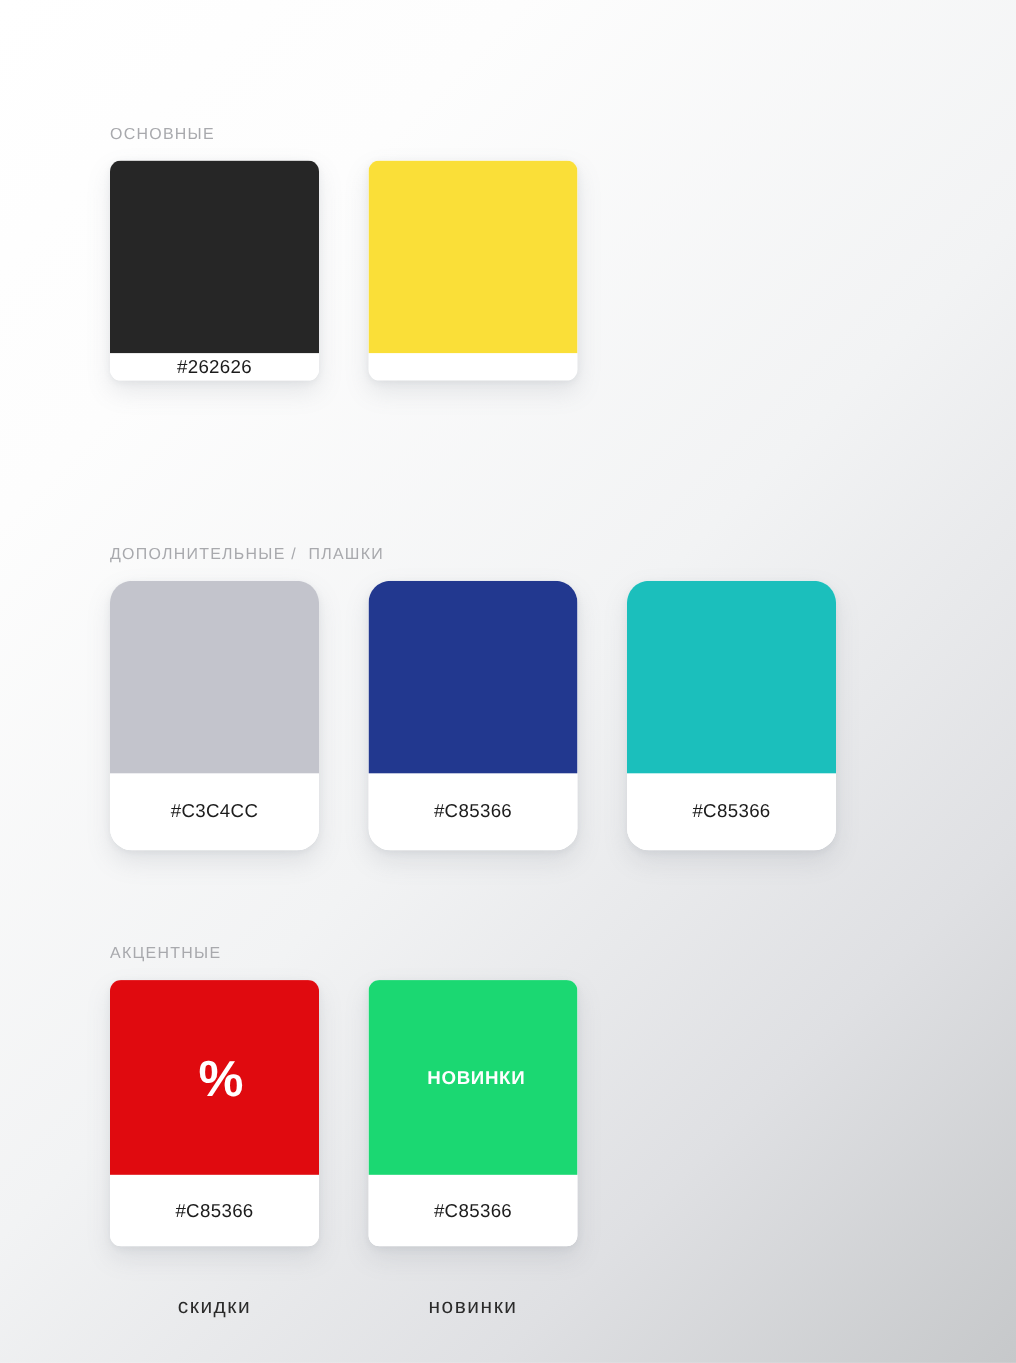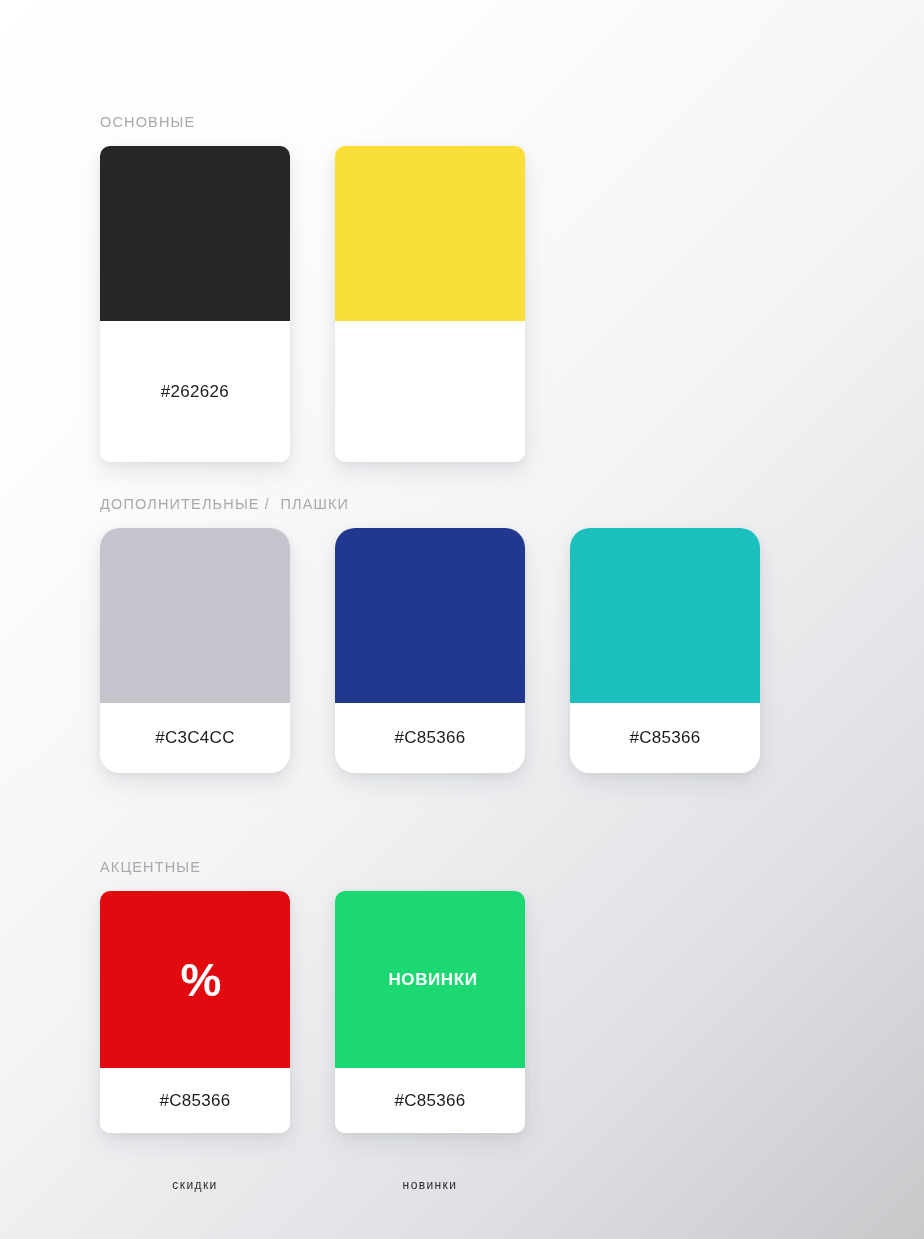--- a/index.html
+++ b/index.html
@@ -97,31 +97,31 @@
 
   .hex {
     font-size: 17px;
     letter-spacing: 0.3px;
     color: #1c1c1c;
     font-weight: 400;
   }
 
   .caption {
     margin-top: 45px;
-    font-size: 12px;
+    font-size: 19px;
     color: #2b2b2b;
     letter-spacing: 1.4px;
     text-align: center;
     white-space: pre;
   }
 
   
   #section-primary { top: 90px; }
   #section-primary .swatch { height: 175px; }
-  #section-primary .card { height: 316px; }
+  #section-primary .card { height: 200px; }
 
   #section-secondary { top: 472px; }
   #section-secondary .swatch { height: 175px; }
   #section-secondary .card { height: 245px; border-radius: 20px; }
 
   #section-accent { top: 835px; }
   #section-accent .swatch { height: 177px; }
   #section-accent .card { height: 242px; }
 </style>
 </head>

